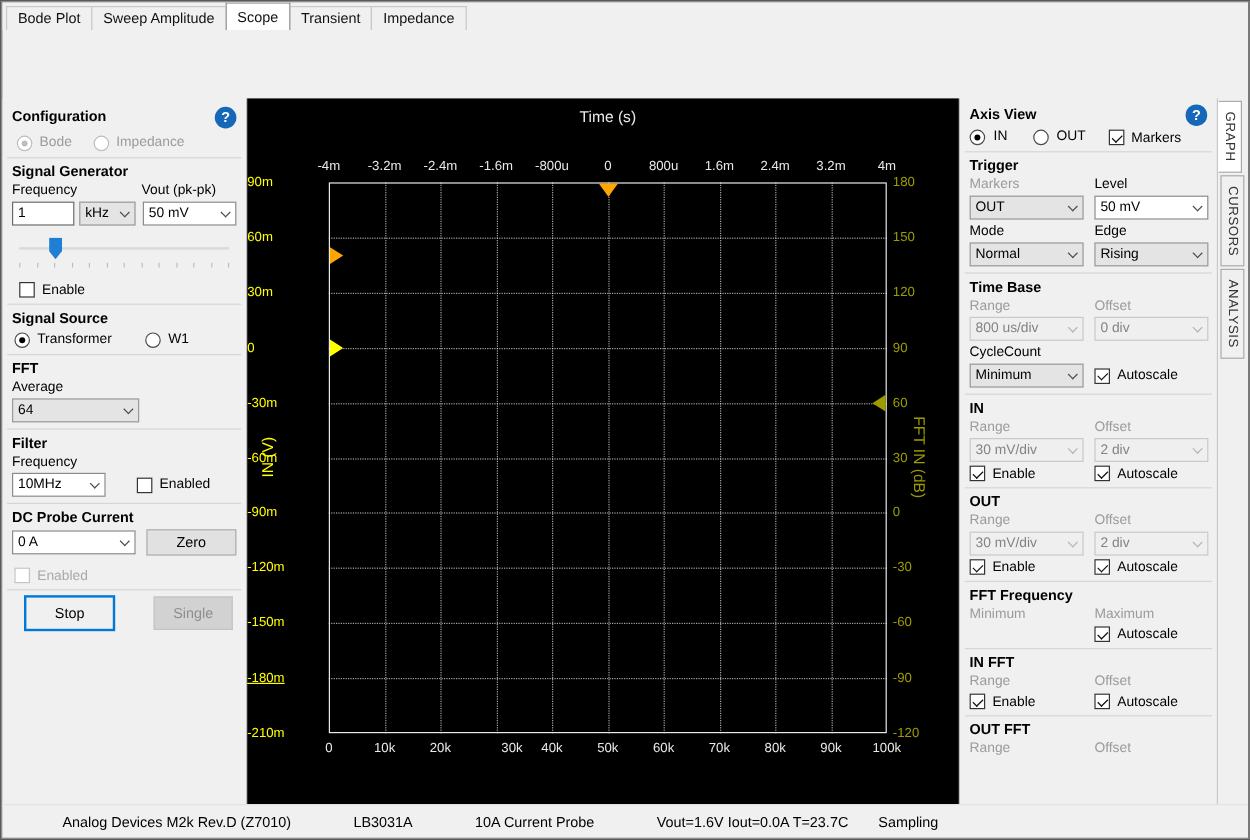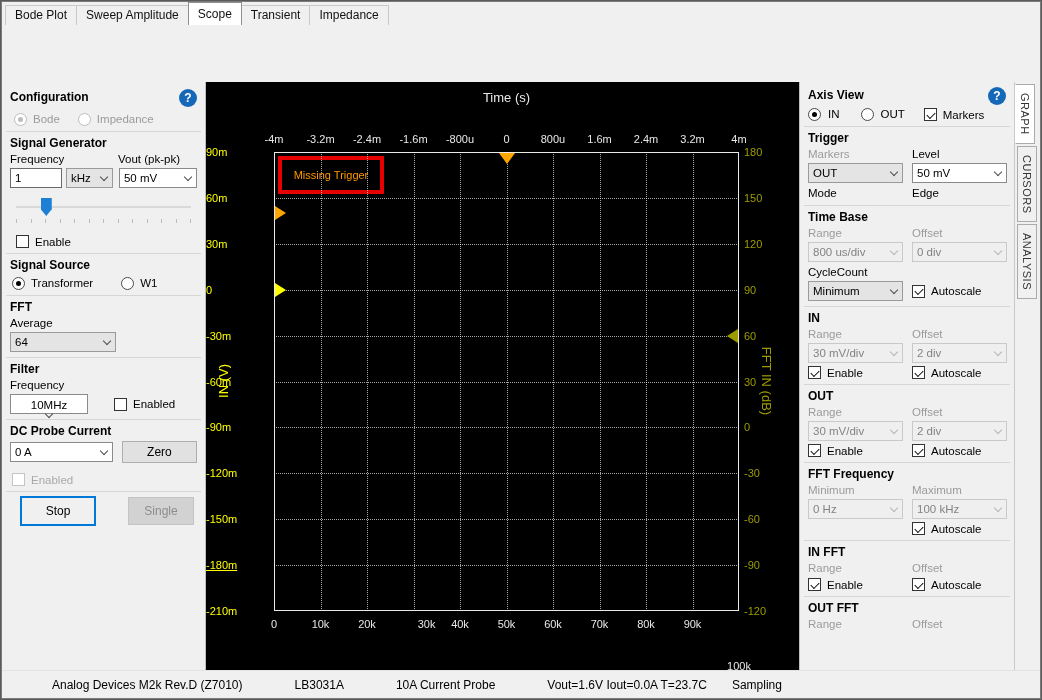--- a/index.html
+++ b/index.html
@@ -174,21 +174,21 @@
       <div class="lbl">Average</div>
       <div class="combo gray" style="width:106px; margin-top:2px;">
         <span>64</span>
         <span class="chev"></span>
       </div>
       <div class="sep"></div>
 
       <div class="hdr">Filter</div>
       <div class="lbl">Frequency</div>
       <div class="row" style="margin-top:2px;">
-        <div class="combo" style="width:78px;flex-direction:column;">
+        <div class="combo" style="width:78px;">
           <span>10MHz</span>
           <span class="chev"></span>
         </div>
         <label class="ckrow" style="margin-left:26px;">
           <span class="cb"></span>
           <span>Enabled</span>
         </label>
       </div>
       <div class="sep"></div>
 
@@ -211,21 +211,20 @@
         <div class="btn disabled" style="width:66px; height:28px; margin-left:32px;">Single</div>
       </div>
     </div>
 
     <div class="plot-canvas" id="plot">
       <div class="axis-title" style="left:68px; top:8px; width:465px; color:#e8e8e8;">Time (s)</div>
       <div class="axis-title" style="left:68px; top:601px; width:465px; color:#e8e8e8;">Frequency (Hz)</div>
       <div class="axis-title" style="left:17px; top:299px; color:#ffff00; transform:translate(-50%,-50%) rotate(-90deg); white-space:nowrap;">IN (V)</div>
       <div class="axis-title" style="left:560px; top:299px; color:#9c9c00; transform:translate(-50%,-50%) rotate(90deg); white-space:nowrap;">FFT IN (dB)</div>
       <div class="frame"></div>
-      <div class="overlay-box">Missing Trigger</div>
     <div class="gridline-v" style="left: 114.5px;"></div>
         <div class="gridline-h" style="top: 115.9px;"></div>
         <div class="gridline-v" style="left: 161px;"></div>
         <div class="gridline-h" style="top: 161.8px;"></div>
         <div class="gridline-v" style="left: 207.5px;"></div>
         <div class="gridline-h" style="top: 207.7px;"></div>
         <div class="gridline-v" style="left: 254px;"></div>
         <div class="gridline-h" style="top: 253.6px;"></div>
         <div class="gridline-v" style="left: 300.5px;"></div>
         <div class="gridline-h" style="top: 299.5px;"></div>
@@ -251,21 +250,21 @@
         <div class="tick freq" style="left: 46px; top: 535px;">0</div>
         <div class="tick freq" style="left: 92.5px; top: 535px;">10k</div>
         <div class="tick freq" style="left: 139px; top: 535px;">20k</div>
         <div class="tick freq" style="left: 185.5px; top: 535px; text-align: right;">30k</div>
         <div class="tick freq" style="left: 232px; top: 535px;">40k</div>
         <div class="tick freq" style="left: 278.5px; top: 535px;">50k</div>
         <div class="tick freq" style="left: 325px; top: 535px;">60k</div>
         <div class="tick freq" style="left: 371.5px; top: 535px;">70k</div>
         <div class="tick freq" style="left: 418px; top: 535px;">80k</div>
         <div class="tick freq" style="left: 464.5px; top: 535px;">90k</div>
-        <div class="tick freq" style="left: 511px; top: 535px; margin-top: 42px;">100k</div>
+        <div class="tick freq" style="left: 511px; top: 535px;">100k</div>
         <div class="tick involt" style="left: 0px; top: 63px;">90m</div>
         <div class="tick involt" style="left: 0px; top: 108.9px;">60m</div>
         <div class="tick involt" style="left: 0px; top: 154.8px;">30m</div>
         <div class="tick involt" style="left: 0px; top: 200.7px;">0</div>
         <div class="tick involt" style="left: 0px; top: 246.6px;">-30m</div>
         <div class="tick involt" style="left: 0px; top: 292.5px;">-60m</div>
         <div class="tick involt" style="left: 0px; top: 338.4px;">-90m</div>
         <div class="tick involt" style="left: 0px; top: 384.3px;">-120m</div>
         <div class="tick involt" style="left: 0px; top: 430.2px;">-150m</div>
         <div class="tick involt" style="left: 0px; top: 476.1px; text-decoration: underline;">-180m</div>
@@ -316,20 +315,30 @@
         </div>
         <div class="combo">
           <span>50 mV</span>
             <span class="chev"></span>
         </div>
       </div>
       <div class="two-col mt4">
         <span class="lbl">Mode</span>
         <span class="lbl">Edge</span>
       </div>
+      <div class="two-col mt2">
+        <div class="combo gray">
+          <span>Normal</span>
+            <span class="chev"></span>
+        </div>
+        <div class="combo gray">
+          <span>Rising</span>
+            <span class="chev"></span>
+        </div>
+      </div>
       <div class="sep"></div>
 
       <div class="hdr">Time Base</div>
       <div class="two-col">
         <span class="lbl dim">Range</span>
         <span class="lbl dim">Offset</span>
       </div>
       <div class="two-col mt2">
         <div class="combo disabled">
           <span>800 us/div</span>
@@ -404,30 +413,20 @@
           <span class="cb checked"></span>
           <span>Autoscale</span>
         </label>
       </div>
       <div class="sep"></div>
 
       <div class="hdr">FFT Frequency</div>
       <div class="two-col">
         <span class="lbl dim">Minimum</span>
         <span class="lbl dim">Maximum</span>
-      </div>
-      <div class="two-col mt2">
-        <div class="combo disabled">
-          <span>0 Hz</span>
-            <span class="chev"></span>
-        </div>
-        <div class="combo disabled">
-          <span>100 kHz</span>
-            <span class="chev"></span>
-        </div>
       </div>
       <div class="two-col mt3">
         <span></span>
         <label class="ckrow">
           <span class="cb checked"></span>
           <span>Autoscale</span>
         </label>
       </div>
       <div class="sep"></div>
 

